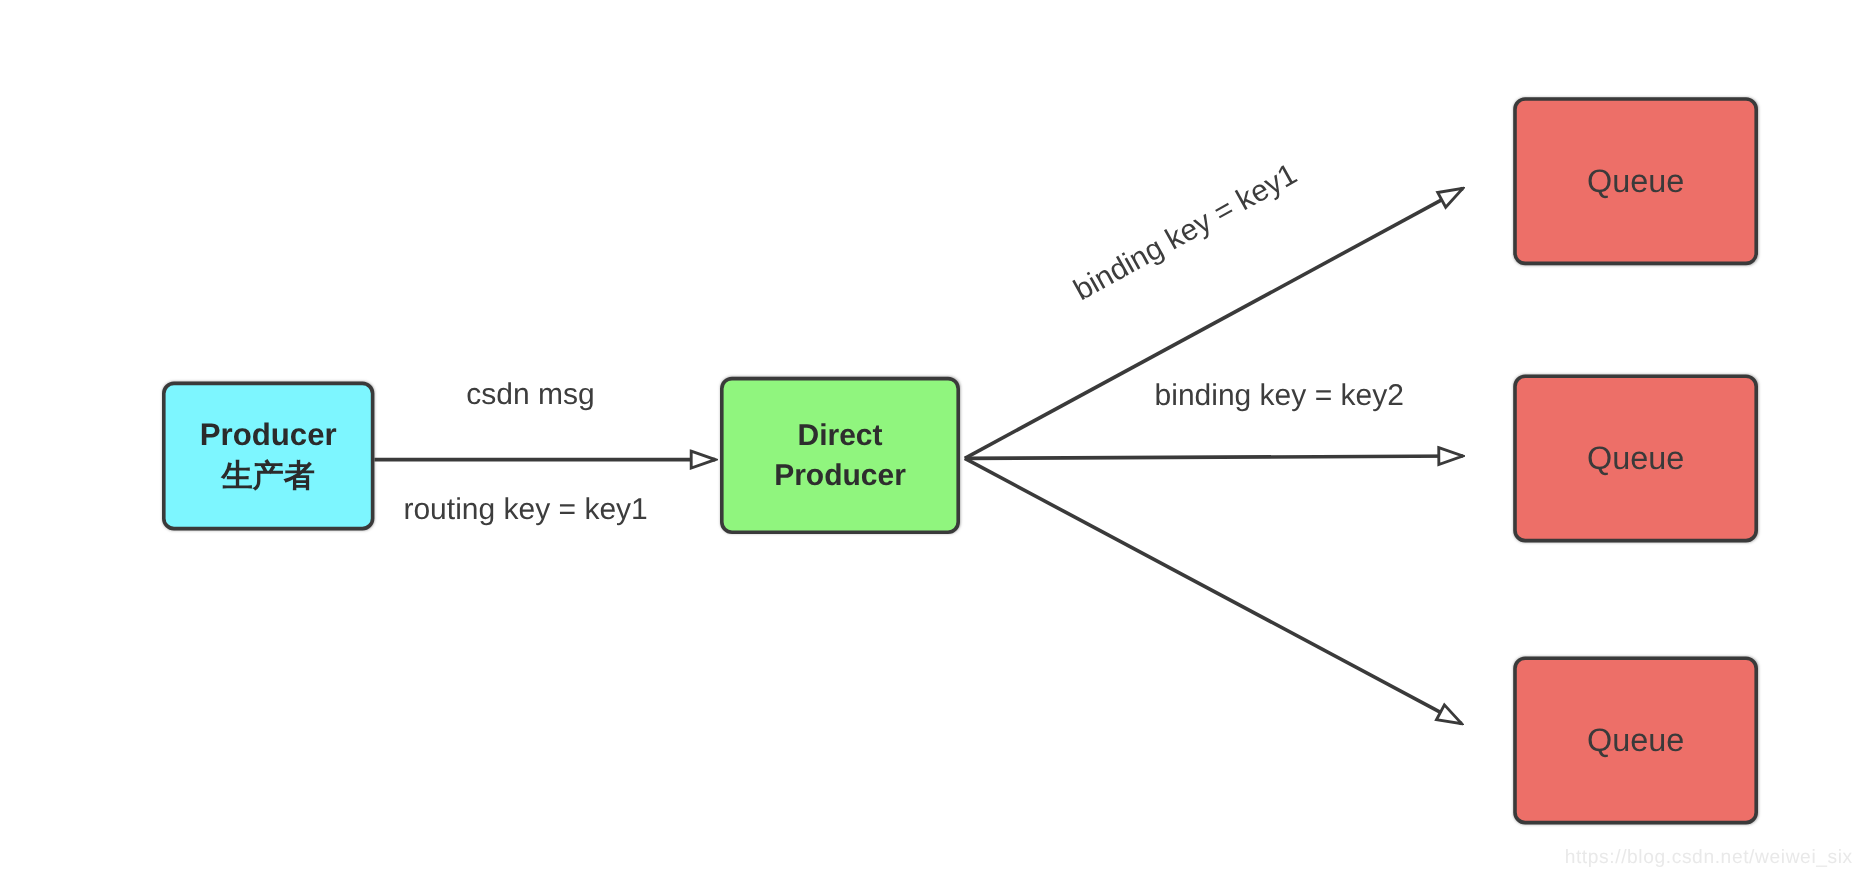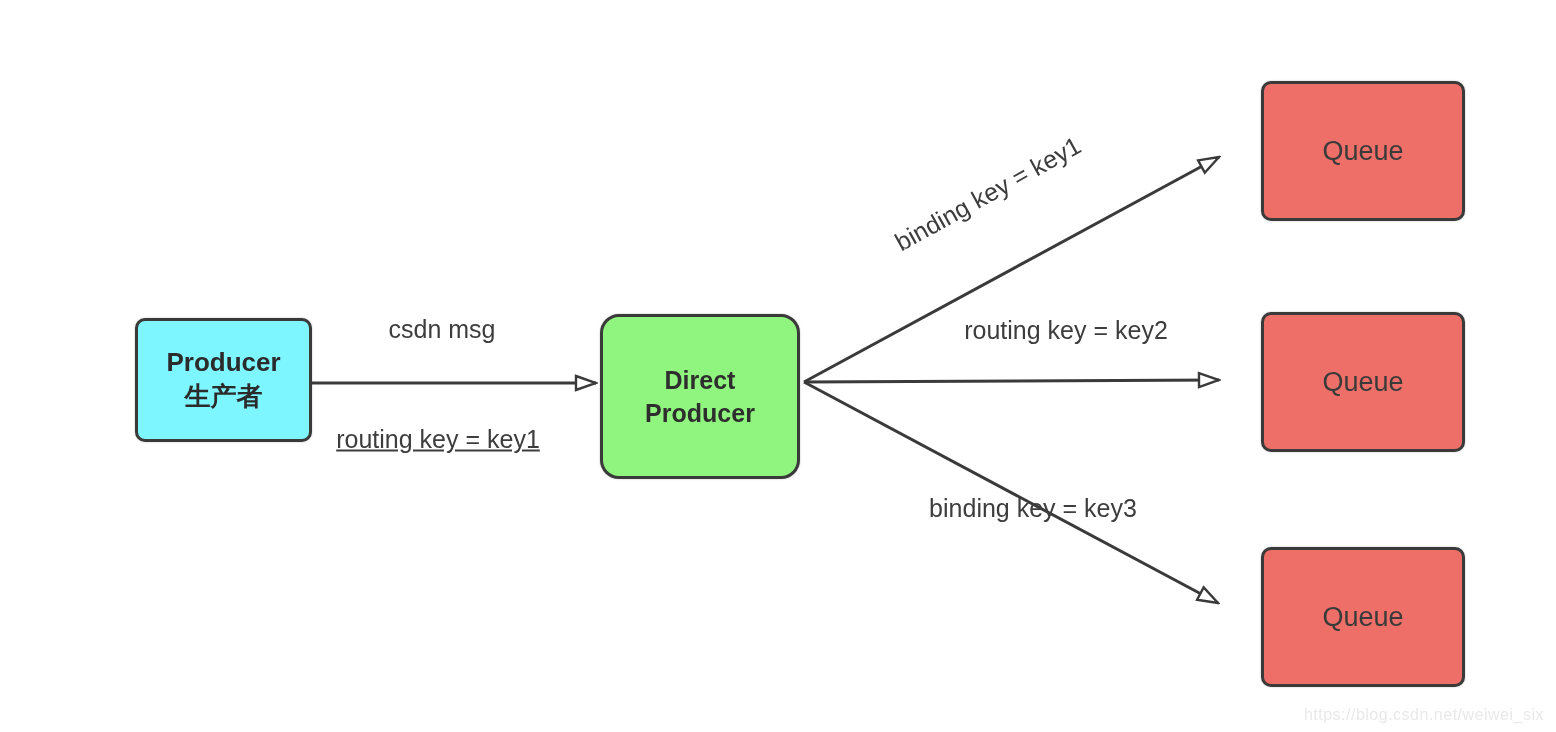--- a/index.html
+++ b/index.html
@@ -31,26 +31,25 @@
   .node-producer {
     left: 135px; top: 318px;
     width: 177px; height: 124px;
     font-weight: 700;
     font-size: 26px;
     line-height: 1.3;
     color: #2b2b2b;
   }
   .node-exchange {
     left: 600px; top: 314px;
-    width: 200px; height: 165px;
+    width: 200px; height: 131px;
     font-weight: 700;
     font-size: 25px;
     line-height: 1.3;
     color: #2e2e2e;
-    border-radius: 19px;
   }
   .node-queue {
     left: 1223px;
     width: 204px; height: 140px;
     font-weight: 400;
     font-size: 27px;
     color: #3a3a3a;
     margin-left: 38px;
   }
   .node-queue-1 { top: 81px; }
@@ -109,23 +108,22 @@
   <div class="node node-queue node-queue-2" style="background: rgb(237, 111, 104);">
     <span>Queue</span>
   </div>
 
   <div class="node node-queue node-queue-3" style="background: rgb(237, 111, 104);">
     <span>Queue</span>
   </div>
 
   <div class="edge-label" style="left:442px; top:329px;">csdn msg</div>
 
-  <div class="edge-label" style="left:438px; top:439px;text-decoration:underline;">routing key = key1</div>
+  <div class="edge-label" style="left:438px; top:425px;">routing key = key1</div>
 
   <div class="edge-label edge-label-rotated" style="left:988px; top:194px;">binding key = key1</div>
 
-  <div class="edge-label" style="left:1066px; top:330px;">routing key = key2</div>
+  <div class="edge-label" style="left:1066px; top:330px;">binding key = key2</div>
 
-  <div class="edge-label" style="left:1033px; top:508px;">binding key = key3</div>
 
   <div class="watermark">https://blog.csdn.net/weiwei_six</div>
 
 </div>
 
 </body></html>

